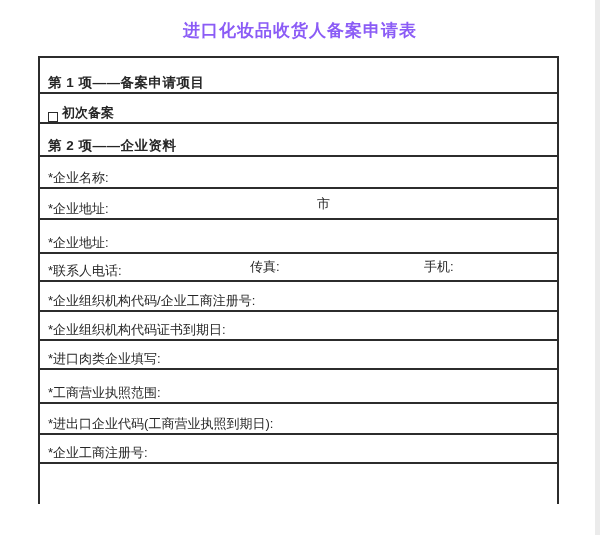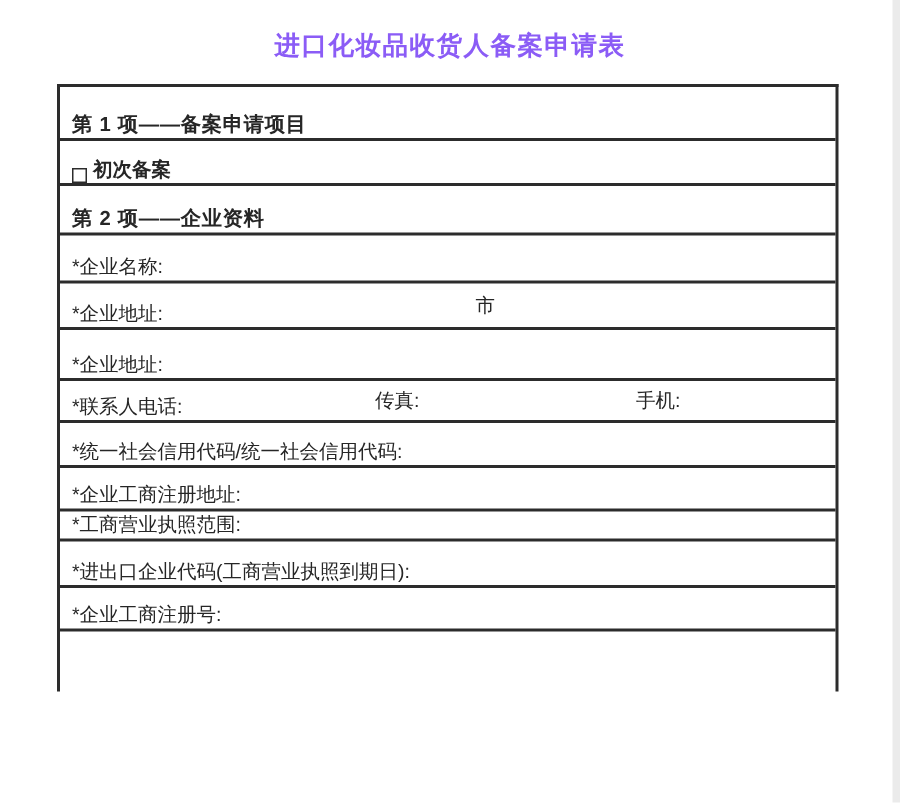--- a/index.html
+++ b/index.html
@@ -113,29 +113,32 @@
     <span>*企业地址:</span>
   </div>
 
   <div class="row" style="height:28px">
     <span>*联系人电话:</span>
     <span class="abs-part" style="left:210px">传真:</span>
     <span class="abs-part" style="left:384px">手机:</span>
   </div>
 
   <div class="row" style="height:30px">
-    <span>*统一社会信用代码/统一社会信用代码:</span>
+    <span>*企业组织机构代码/企业工商注册号:</span>
   </div>
 
+  <div class="row" style="height:29px">
+    <span>*企业组织机构代码证书到期日:</span>
+  </div>
 
   <div class="row" style="height:29px">
-    <span>*企业工商注册地址:</span>
+    <span>*进口肉类企业填写:</span>
   </div>
 
-  <div class="row" style="height:20px">
+  <div class="row" style="height:34px">
     <span>*工商营业执照范围:</span>
   </div>
 
   <div class="row" style="height:31px">
     <span>*进出口企业代码(工商营业执照到期日):</span>
   </div>
 
   <div class="row" style="height:29px">
     <span>*企业工商注册号:</span>
   </div>

